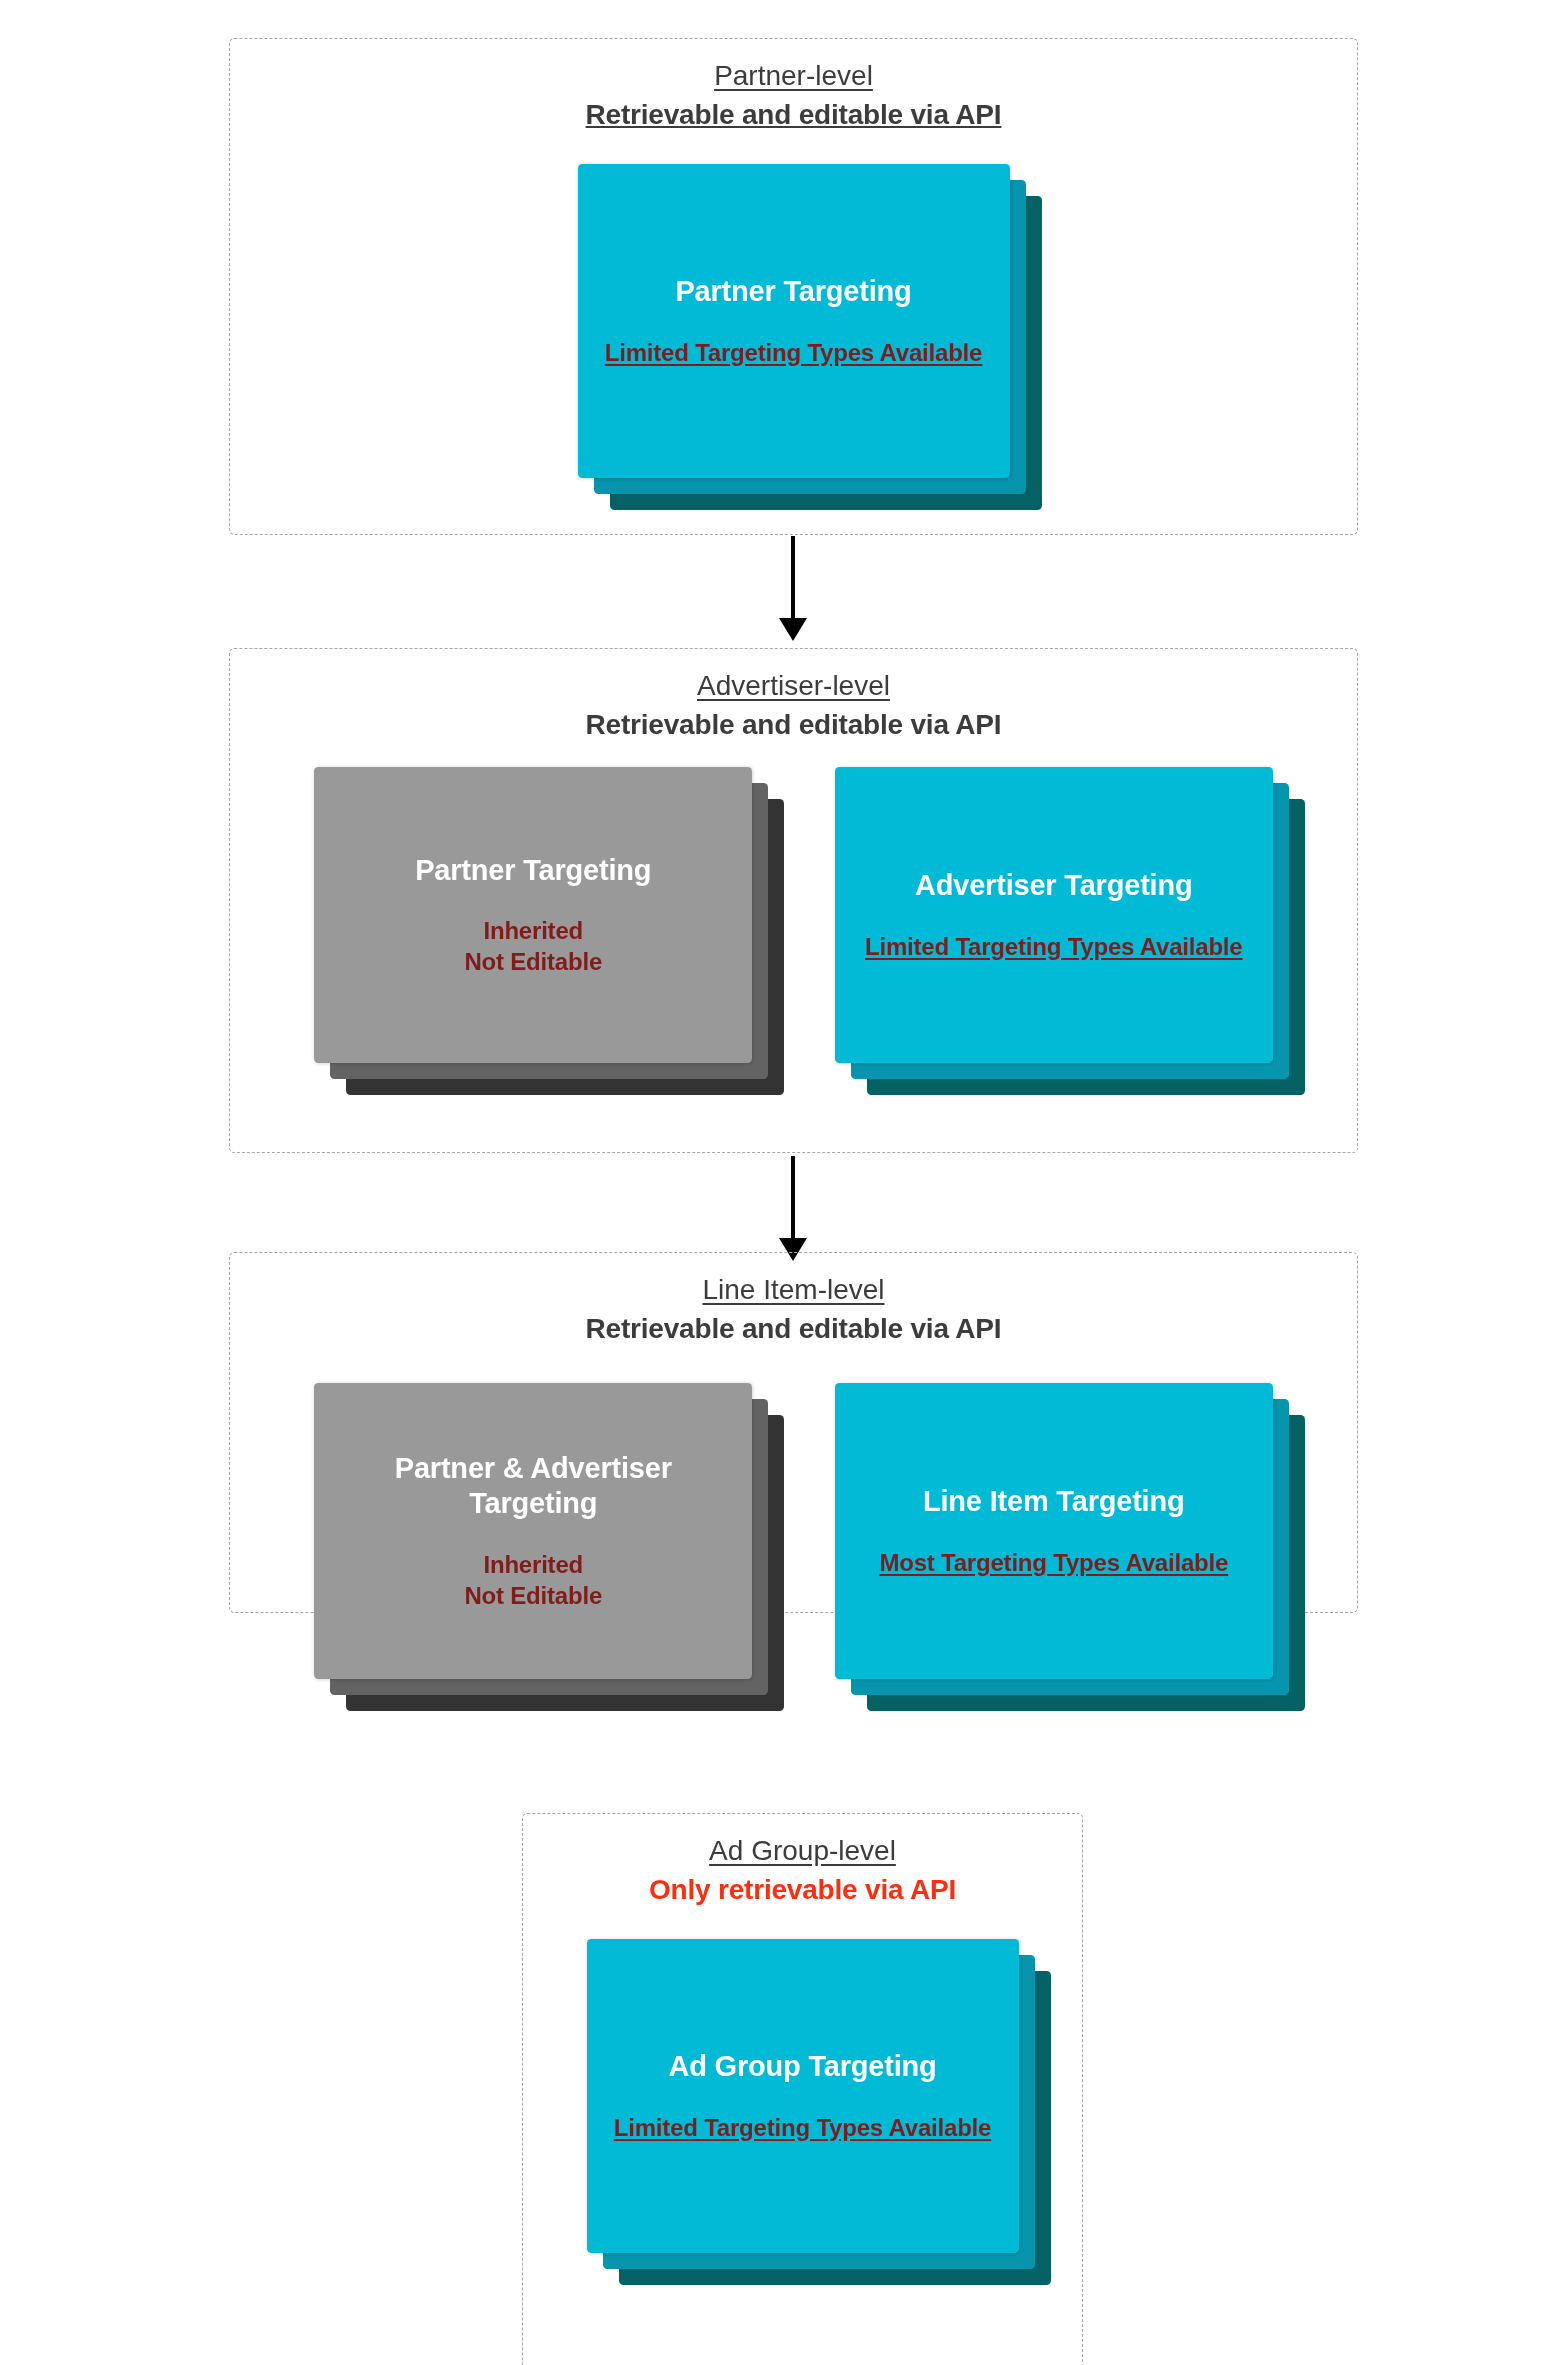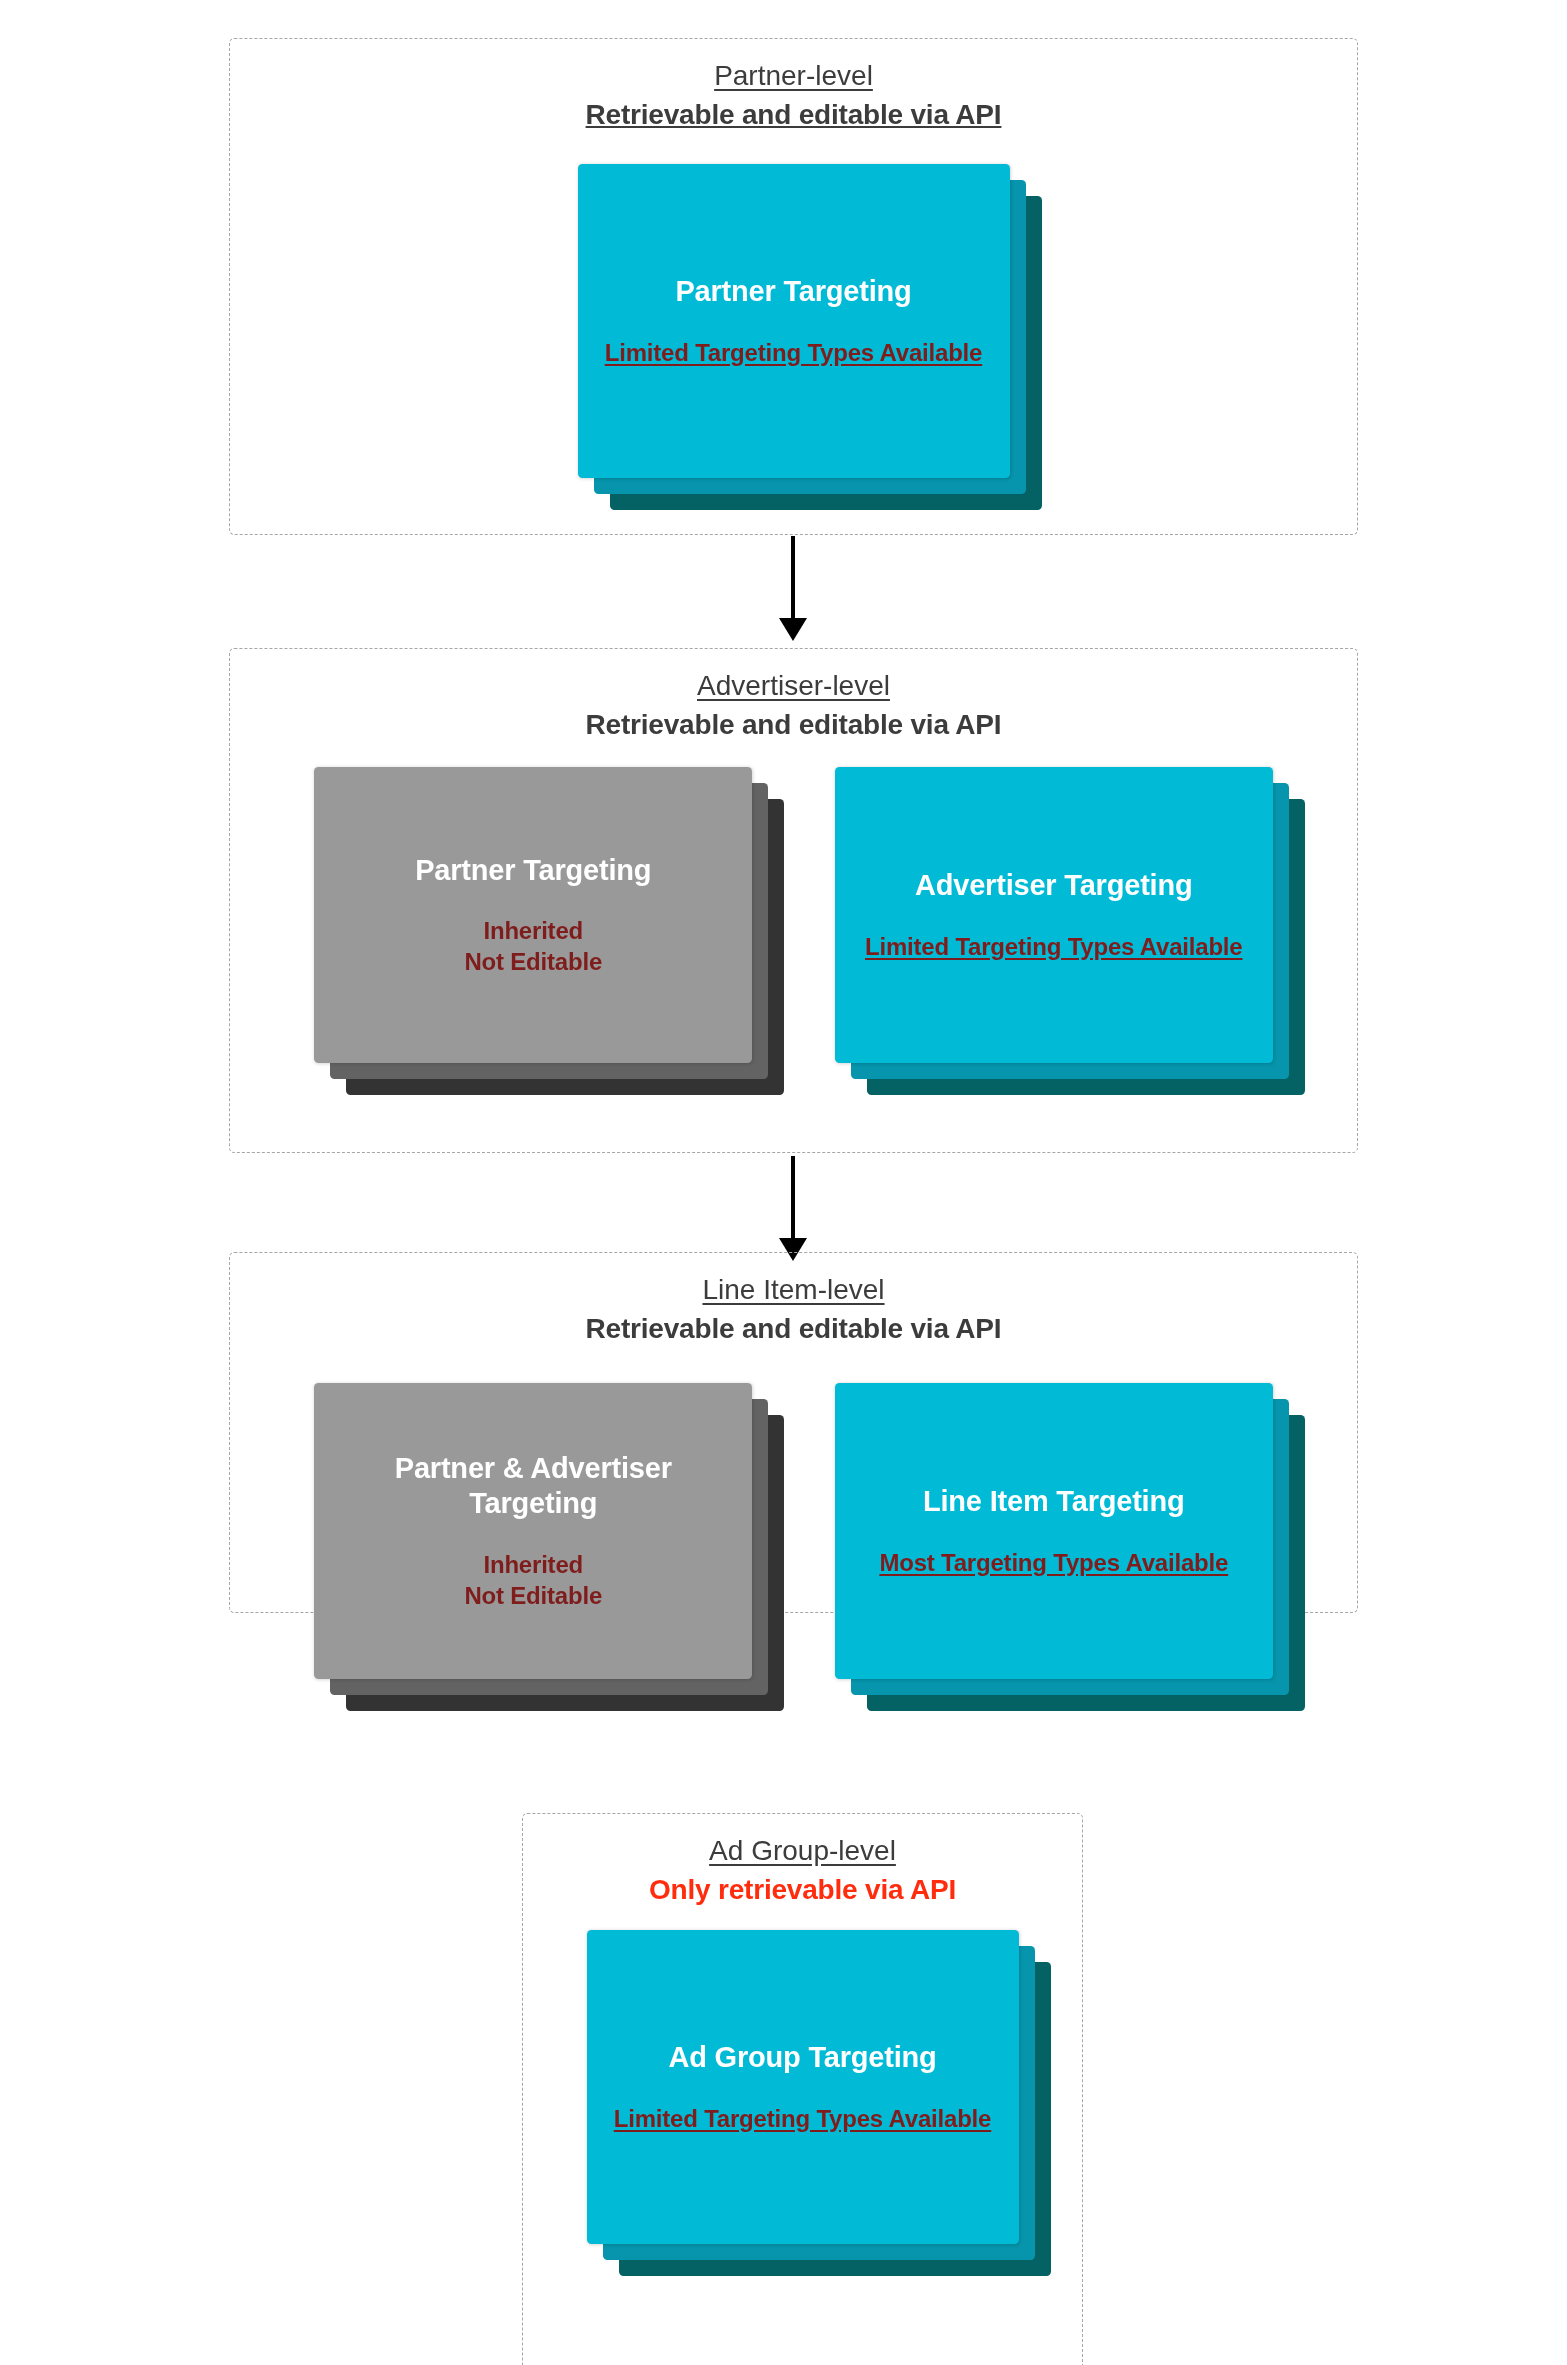--- a/index.html
+++ b/index.html
@@ -251,21 +251,21 @@
       </div>
     </div>
   </div>
 
   <div class="level" style="left:522px; top:1813px; width:561px; height:666px;">
     <div class="level-head">
       <span class="level-name">Ad Group-level</span>
       <span class="level-status alert">Only retrievable via API</span>
     </div>
 
-    <div class="card-row" style="top:116px;">
+    <div class="card-row" style="top:125px;">
       <div class="card-stack cyan">
         <div class="card-layer back"></div>
         <div class="card-layer mid"></div>
         <div class="card-layer front">
           <div class="card-title">Ad Group Targeting</div>
           <div class="card-sub underlined">Limited Targeting Types Available</div>
         </div>
       </div>
     </div>
   </div>

